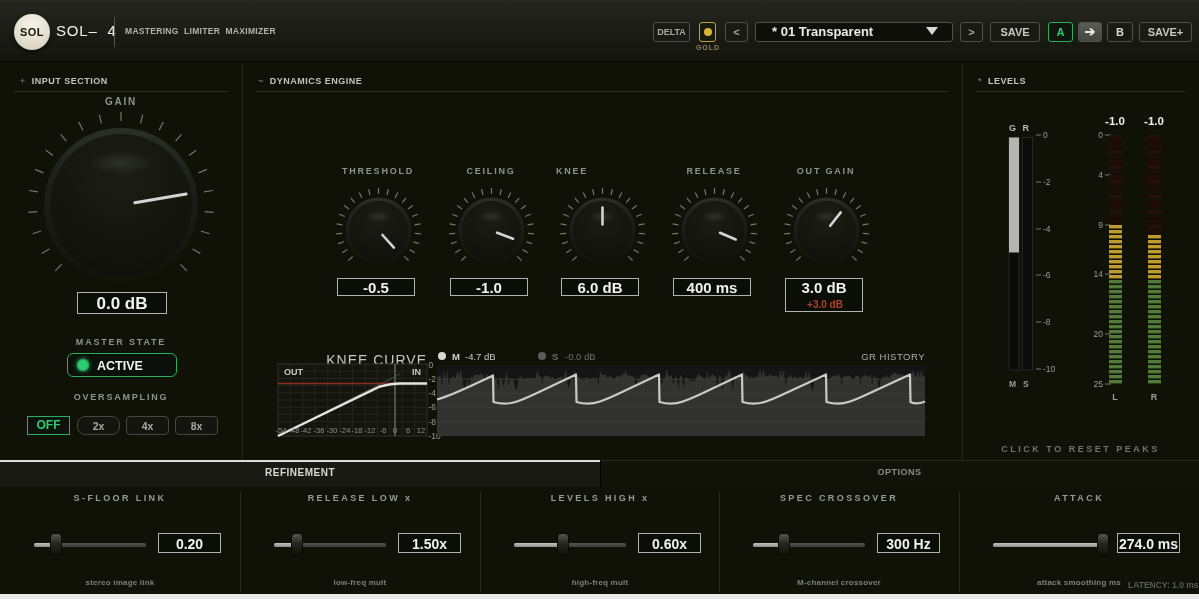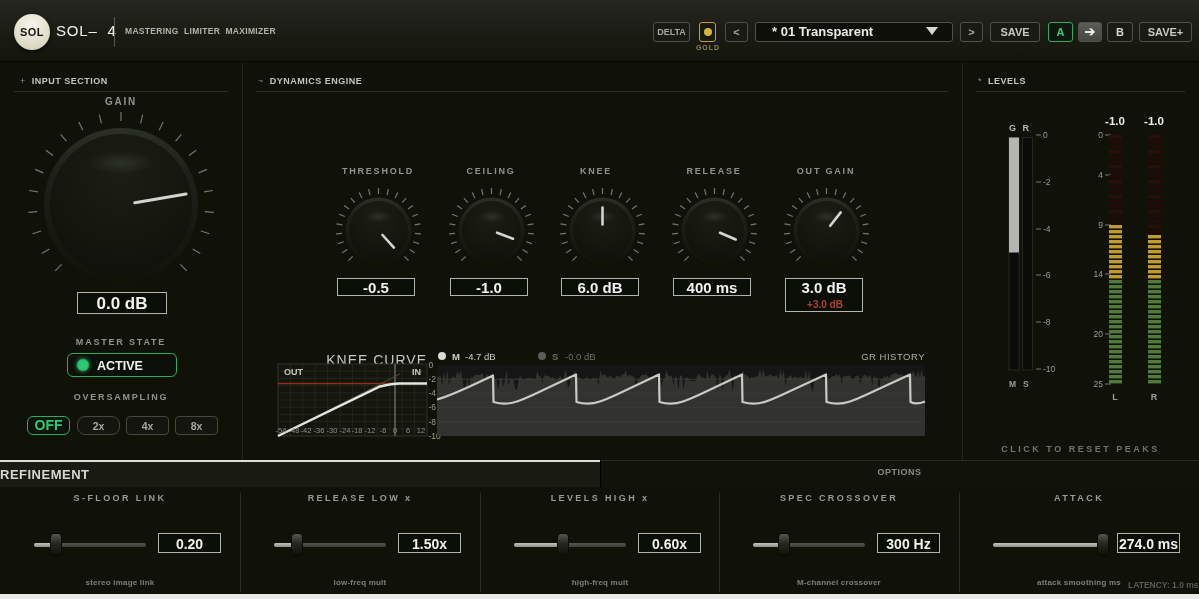--- a/index.html
+++ b/index.html
@@ -66,21 +66,21 @@
       <ellipse cx="0" cy="-42" rx="33" ry="11" fill="url(#hlg)"></ellipse>
       <line x1="13.8" y1="-2.3" x2="65.1" y2="-11.0" stroke="#d4d4d2" stroke-width="3" stroke-linecap="round"></line>
     </svg>
 <div class="vbox" style="left:77px;top:292px;width:90px;height:22px;line-height:22px;font-size:17px;border-width:1.5px">0.0 dB</div>
 <div class="klabel" style="left:61px;top:337px;width:120px">MASTER STATE</div>
 <div style="position:absolute;left:67px;top:353px;width:110px;height:24px;border:1.5px solid #27b05c;border-radius:6px;background:#0b100a">
       <span style="position:absolute;left:9px;top:5px;width:12px;height:12px;border-radius:50%;background:#2ecc71;box-shadow:0 0 4px #2ecc71,inset 0 0 2px #1a7a44"></span>
       <span style="position:absolute;left:29px;top:4.5px;font-size:12.5px;font-weight:bold;color:#f4f4f2">ACTIVE</span>
     </div>
 <div class="klabel" style="left:61px;top:392px;width:120px">OVERSAMPLING</div>
-<div style="position:absolute;left:27px;top:416px;width:43px;height:19px;border:1.5px solid #27b05c;border-radius:6px;background:#0c120c;color:#2ecc71;font-size:14px;font-weight:bold;text-align:center;line-height:17px">OFF</div>
+<div style="position:absolute;left:27px;top:416px;width:43px;height:19px;border:1.5px solid #27b05c;border-radius:0;background:#0c120c;color:#2ecc71;font-size:12px;font-weight:bold;text-align:center;line-height:17px">OFF</div>
 <div style="position:absolute;left:77px;top:416px;width:43px;height:19px;border:1px solid #454740;border-radius:8px;background:#13150e;color:#a8aaa0;font-size:10.5px;font-weight:bold;text-align:center;line-height:18px">2x</div>
 <div style="position:absolute;left:126px;top:416px;width:43px;height:19px;border:1px solid #454740;border-radius:4px;background:#13150e;color:#a8aaa0;font-size:10.5px;font-weight:bold;text-align:center;line-height:18px">4x</div>
 <div style="position:absolute;left:175px;top:416px;width:43px;height:19px;border:1px solid #454740;border-radius:4px;background:#13150e;color:#a8aaa0;font-size:10.5px;font-weight:bold;text-align:center;line-height:18px">8x</div>
 <div class="panel-h" style="left:258px;top:76px"><span class="pre">~</span>DYNAMICS ENGINE</div>
 <div class="hr" style="left:256px;top:91px;width:692px"></div>
 <div class="klabel" style="left:318px;top:166px;width:120px">THRESHOLD</div>
     <svg style="position:absolute;left:332.5px;top:184.5px" width="91.0" height="91.0" viewBox="-45.5 -45.5 91.0 91.0">
       <defs>
 <linearGradient id="rimk1" x1="0" y1="0" x2="0" y2="1">
 <stop offset="0" stop-color="#2c2f25"></stop>
@@ -122,21 +122,21 @@
           <stop offset="1" stop-color="#2e3126" stop-opacity="0"></stop>
         </radialGradient>
 </defs>
       <path d="M-25.8 25.8L-30.1 30.1M-31.1 19.1L-36.2 22.2M-34.7 11.3L-40.4 13.1M-36.4 2.9L-42.4 3.3M-36.1 -5.7L-42.0 -6.6M-33.7 -14.0L-39.3 -16.3M-29.5 -21.5L-34.4 -25.0M-23.7 -27.8L-27.6 -32.3M-16.6 -32.5L-19.3 -37.9M-8.5 -35.5L-9.9 -41.3M0.0 -36.5L0.0 -42.5M8.5 -35.5L9.9 -41.3M16.6 -32.5L19.3 -37.9M23.7 -27.8L27.6 -32.3M29.5 -21.5L34.4 -25.0M33.7 -14.0L39.3 -16.3M36.1 -5.7L42.0 -6.6M36.4 2.9L42.4 3.3M34.7 11.3L40.4 13.1M31.1 19.1L36.2 22.2M25.8 25.8L30.1 30.1" stroke="#75776d" stroke-width="1.2" fill="none"></path>
       <circle cx="0" cy="0" r="33" fill="url(#rimk2)"></circle>
       <circle cx="0" cy="0" r="29.5" fill="url(#bodk2)"></circle>
       <ellipse cx="0" cy="-14" rx="13" ry="5.5" fill="url(#hlk2)"></ellipse>
       <line x1="5.6" y1="2.2" x2="21.5" y2="8.2" stroke="#d4d4d2" stroke-width="2.6" stroke-linecap="round"></line>
     </svg>
     <div class="vbox" style="left:450px;top:278px;width:78px;height:18px;line-height:18px">-1.0</div>
-<div class="klabel" style="left:536px;top:166px;width:120px">KNEE</div>
+<div class="klabel" style="left:512px;top:166px;width:120px">KNEE</div>
     <svg style="position:absolute;left:556.5px;top:184.5px" width="91.0" height="91.0" viewBox="-45.5 -45.5 91.0 91.0">
       <defs>
 <linearGradient id="rimk3" x1="0" y1="0" x2="0" y2="1">
 <stop offset="0" stop-color="#2c2f25"></stop>
           <stop offset="0.3" stop-color="#1e211a"></stop>
           <stop offset="1" stop-color="#111309"></stop>
         </linearGradient>
 <radialGradient id="bodk3" cx="0.5" cy="0.28" r="0.85">
 <stop offset="0" stop-color="#1c1e16"></stop>
           <stop offset="0.6" stop-color="#14160e"></stop>
@@ -379,21 +379,21 @@
       <rect x="186" y="265.0" width="13" height="3.4" fill="#527a39"></rect>
       <rect x="186" y="270.0" width="13" height="3.4" fill="#527a39"></rect>
       <rect x="186" y="275.0" width="13" height="3.4" fill="#527a39"></rect>
       <rect x="186" y="280.0" width="13" height="3.4" fill="#527a39"></rect>
 <text x="153" y="300" font-size="9" fill="#9a9e92" text-anchor="middle" font-weight="bold">L</text>
 <text x="192" y="300" font-size="9" fill="#9a9e92" text-anchor="middle" font-weight="bold">R</text>
 </svg>
 <div style="position:absolute;left:962px;top:444px;width:237px;text-align:center;font-size:9px;letter-spacing:2.5px;color:#70756a;font-weight:bold">CLICK TO RESET PEAKS</div>
 <div style="position:absolute;left:0;top:460px;width:600px;height:27px;background:#191b13;border-top:2px solid #dcdcd8"></div>
 <div style="position:absolute;left:600px;top:460px;width:599px;height:27px;background:#111309;border-top:1px solid #2a2c24;border-left:1px solid #000"></div>
-<div style="position:absolute;left:0;top:467px;width:600px;text-align:left;font-size:13px;font-weight:bold;color:#d8d8d2;letter-spacing:0.5px">REFINEMENT</div>
+<div style="position:absolute;left:0;top:467px;width:600px;text-align:center;font-size:10px;font-weight:bold;color:#d8d8d2;letter-spacing:0.5px">REFINEMENT</div>
 <div style="position:absolute;left:600px;top:467px;width:599px;text-align:center;font-size:9px;font-weight:bold;color:#8a8d82;letter-spacing:0.5px">OPTIONS</div>
 <div class="vr" style="left:240px;top:492px;height:100px;background:#2a2c23"></div>
 <div class="vr" style="left:480px;top:492px;height:100px;background:#2a2c23"></div>
 <div class="vr" style="left:719px;top:492px;height:100px;background:#2a2c23"></div>
 <div class="vr" style="left:959px;top:492px;height:100px;background:#2a2c23"></div>
 <div class="slabel" style="left:0px;top:493px;width:240px">S-FLOOR LINK</div>
     <div class="track" style="left:34px;top:542.5px;width:112px"></div>
     <div class="trackfill" style="left:34px;top:542.5px;width:22px"></div>
     <div class="handle" style="left:50px;top:533px"></div>
     <div class="vbox" style="left:158px;top:533px;width:63px;height:20px;line-height:20px;font-size:14px;white-space:nowrap">0.20</div>

